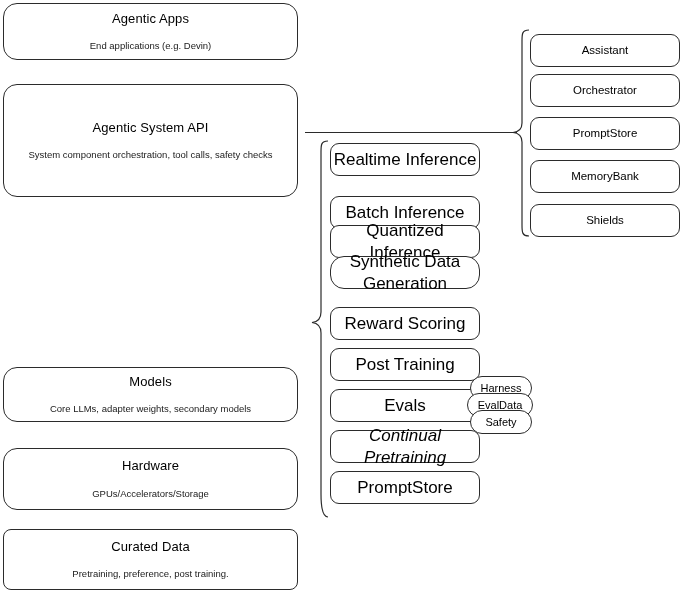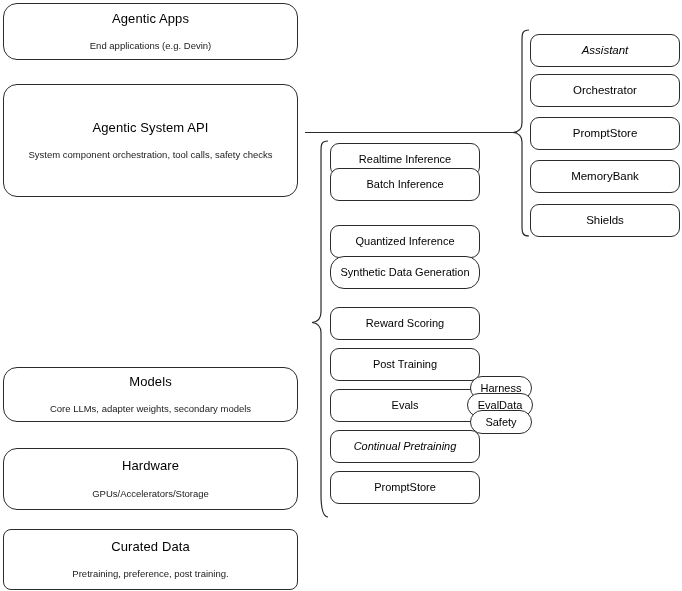--- a/index.html
+++ b/index.html
@@ -50,21 +50,21 @@
     color: #1a1a1a;
     margin-top: 5px;
   }
 
   
   .cap-box {
     left: 330px;
     width: 150px;
     height: 33px;
     border-radius: 9px;
-    font-size: 11px;
+    font-size: 17px;
   }
 
   
   .comp-box {
     left: 530px;
     width: 150px;
     height: 33px;
     border-radius: 9px;
     font-size: 11.5px;
   }
@@ -137,21 +137,21 @@
     <path d="M17,1 C10,1 10,5 10,12 L10,172 C10,179 6,182 1,182.5 C6,183 10,186 10,193 L10,354 C10,361 10,377 17,377"></path>
   </svg>
 
   <svg class="bracket-svg" style="left:512px; top:29px; width:18px; height:208px;" viewBox="0 0 18 208" preserveAspectRatio="none">
     <path d="M17,1 C10,1 10,5 10,12 L10,94 C10,101 6,103 1,103.5 C6,104 10,106 10,113 L10,196 C10,203 10,207 17,207"></path>
   </svg>
 
   <div class="box cap-box" style="top:143px;">
     <span>Realtime Inference</span>
   </div>
-  <div class="box cap-box" style="top:168px;justify-content:center;">
+  <div class="box cap-box" style="top:196px;justify-content:center;">
     <span>Batch Inference</span>
   </div>
   <div class="box cap-box" style="top:225px;">
     <span>Quantized Inference</span>
   </div>
   <div class="box cap-box" style="top:256px;border-radius:14px;">
     <span>Synthetic Data Generation</span>
   </div>
   <div class="box cap-box" style="top:307px;">
     <span>Reward Scoring</span>
@@ -172,21 +172,21 @@
   <div class="pill" style="left:470px; top:376px; width:62px;">
     <span>Harness</span>
   </div>
   <div class="pill" style="left:467px; top:393px; width:66px;">
     <span>EvalData</span>
   </div>
   <div class="pill" style="left:470px; top:410px; width:62px;">
     <span>Safety</span>
   </div>
 
-  <div class="box comp-box" style="top:34px;font-style:italic;">
+  <div class="box comp-box" style="top:34px;">
     <span>Assistant</span>
   </div>
   <div class="box comp-box" style="top:74px;">
     <span>Orchestrator</span>
   </div>
   <div class="box comp-box" style="top:117px;">
     <span>PromptStore</span>
   </div>
   <div class="box comp-box" style="top:160px;">
     <span>MemoryBank</span>

